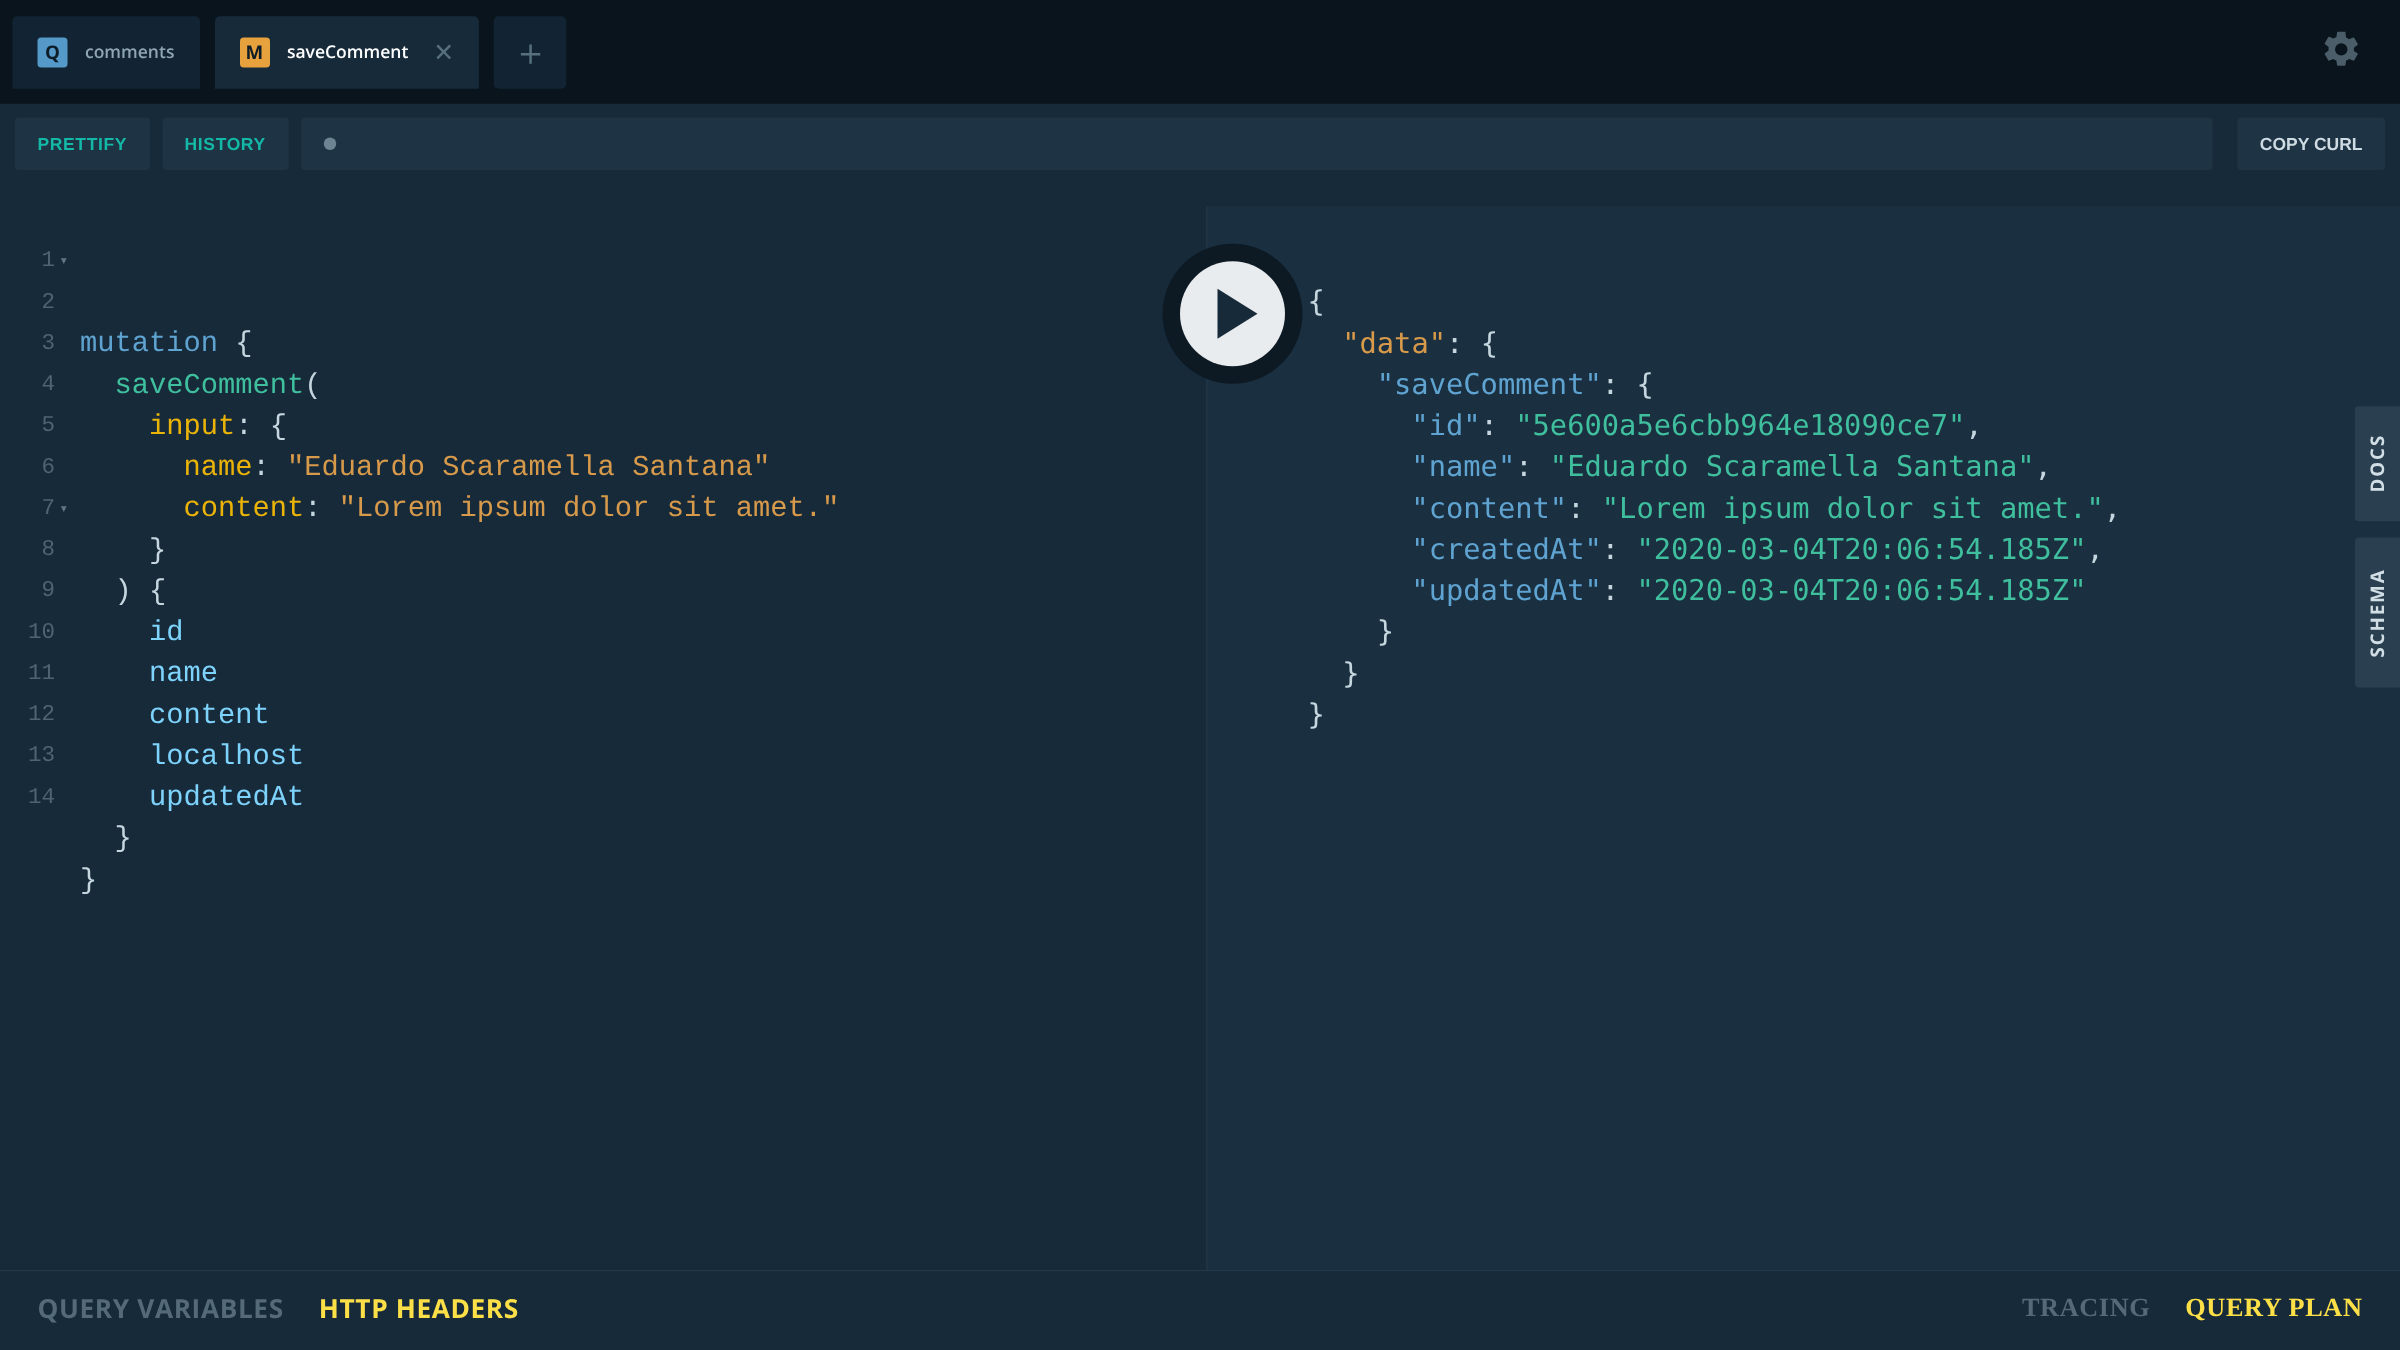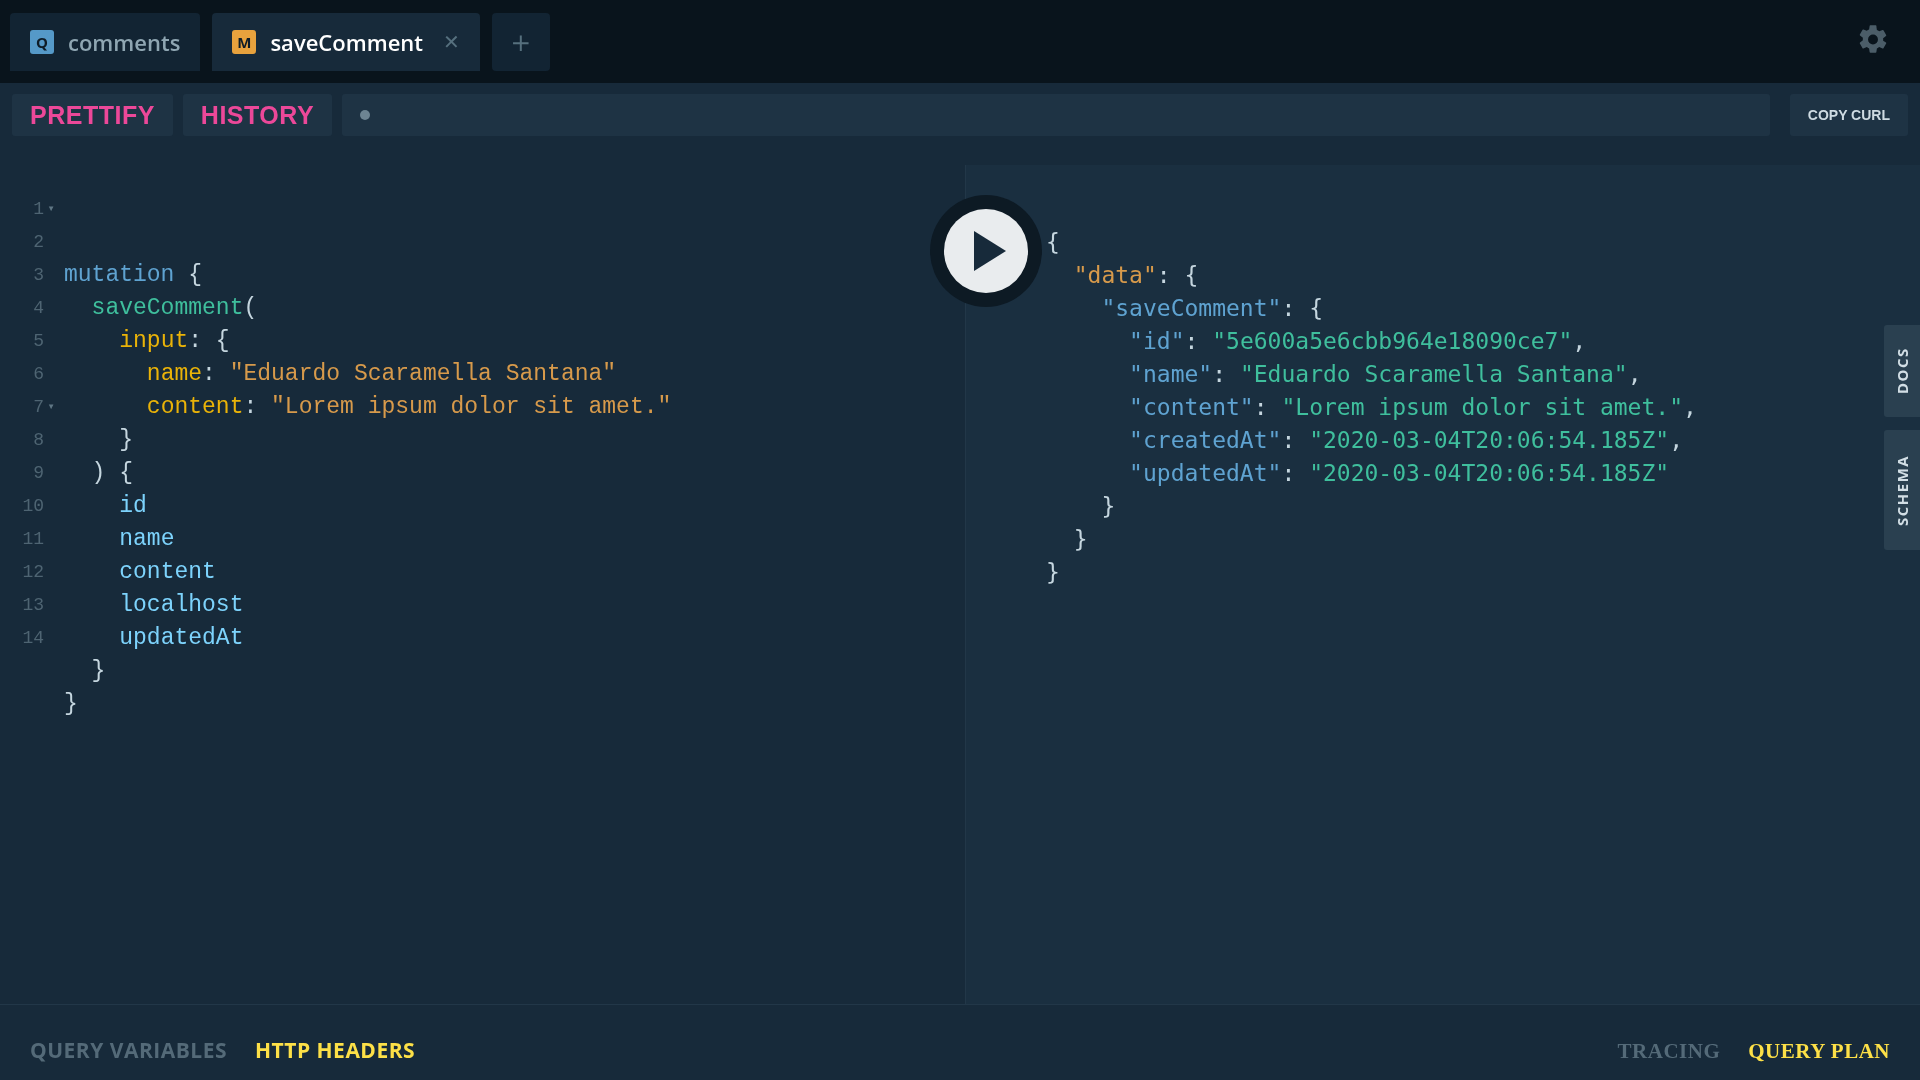--- a/index.html
+++ b/index.html
@@ -40,21 +40,21 @@
     border-radius: 3px;
     font-size: 15px;
     font-weight: 700;
     color: #0e1c27;
     display: flex;
     align-items: center;
     justify-content: center;
   }
   .badge-q { background: #5599c8; }
   .badge-m { background: #e8a23d; }
-  .tab-title { font-size: 22px; font-weight: 600; text-align: right; }
+  .tab-title { font-size: 14px; font-weight: 600; text-align: right; }
   .tab-close { font-size: 20px; color: #56707e; margin-left: 6px; }
   .tab-add {
     width: 58px; height: 58px;
     background: #122433;
     border-radius: 4px;
     display: flex; align-items: center; justify-content: center;
     color: #56707e; font-size: 30px; cursor: pointer;
   }
   .gear {
     position: absolute;
@@ -71,22 +71,22 @@
     background: #172a3a;
     display: flex;
     align-items: center;
     padding: 0 12px;
     gap: 10px;
   }
   .tb-btn {
     height: 42px;
     padding: 0 18px;
     background: #1e3344;
-    color: #ec4899;
-    font-size: 25px;
+    color: #14b8a6;
+    font-size: 14px;
     font-weight: 700;
     letter-spacing: .5px;
     border: none;
     border-radius: 3px;
     display: flex; align-items: center;
     cursor: pointer;
   }
   .url-bar {
     flex: 1;
     height: 42px;
@@ -193,23 +193,23 @@
     font-size:15px; font-weight:700; letter-spacing:1.5px;
     writing-mode:vertical-rl; transform:rotate(180deg);
     display:flex;align-items:center;justify-content:center;
     border-radius:0 3px 3px 0; cursor:pointer;
   }
   .dock-docs   { top:325px; height:92px; }
   .dock-schema { top:430px; height:120px; }
 
   
   .bottombar{
-    position:absolute;bottom:16px;left:0;right:0;height:60px;
+    position:absolute;bottom:4px;left:0;right:0;height:60px;
     background:#172a3a;border-top:1px solid #223748;
-    display:flex;align-items:flex-end;
+    display:flex;align-items:center;
     padding:0 30px; font-size:21px; font-weight:700; letter-spacing:.5px;
   }
   .bb-left{display:flex;gap:28px;}
   .bb-right{margin-left:auto;display:flex;gap:28px;font-family:Liberation Serif, serif;}
   .bb-dim{color:#546a78;}
   .bb-bright{color:#fde047;}
 </style>
 </head>
 <body>
 

